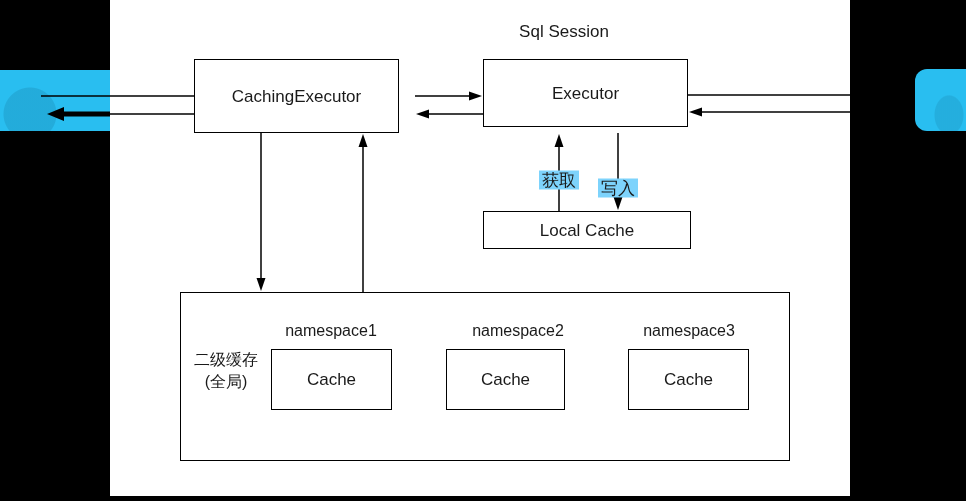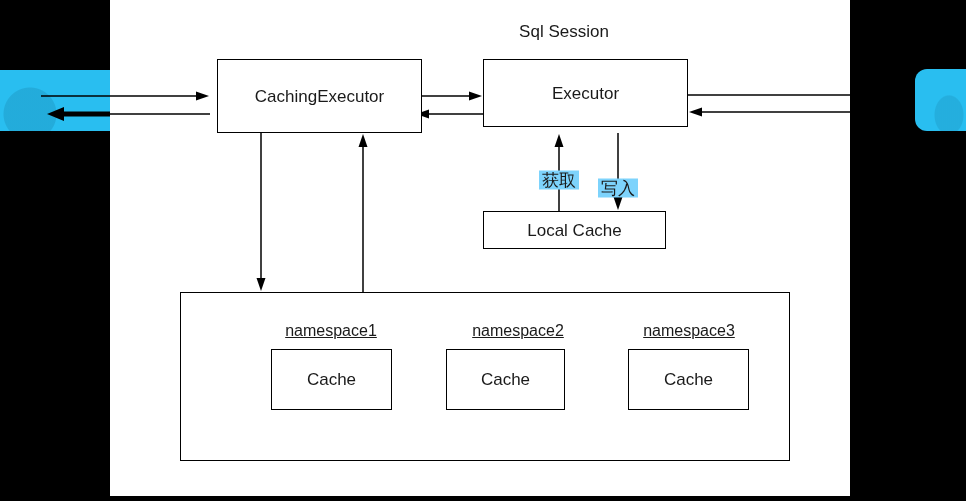--- a/index.html
+++ b/index.html
@@ -20,33 +20,33 @@
     background:radial-gradient(ellipse at 34px 46px, rgba(0,60,90,0.12) 0 14px, rgba(0,60,90,0) 15px),#29BEF0;
   }
   svg.wires{position:absolute;left:0;top:0;width:966px;height:501px;pointer-events:none;}
   svg.wires line{stroke:#000;stroke-width:1.5;}
   svg.wires polygon{fill:#000;stroke:none;}
   .node{
     position:absolute;background:#fff;border:1.5px solid #000;
     display:flex;align-items:center;justify-content:center;
     font-size:17px;line-height:1;box-sizing:border-box;
   }
-  .node-caching{left:217px;top:59px;width:205px;height:74px;}
+  .node-caching{left:194px;top:59px;width:205px;height:74px;}
   .node-executor{left:483px;top:59px;width:205px;height:68px;}
-  .node-localcache{left:483px;top:211px;width:183px;height:38px;}
+  .node-localcache{left:483px;top:211px;width:208px;height:38px;}
   .node-l2box{left:180px;top:292px;width:610px;height:169px;background:transparent;}
   .node-cache1{left:271px;top:349px;width:121px;height:61px;}
   .node-cache2{left:446px;top:349px;width:119px;height:61px;}
   .node-cache3{left:628px;top:349px;width:121px;height:61px;}
   .floating{
     position:absolute;transform:translate(-50%,-50%);white-space:nowrap;
     font-size:17px;line-height:1;
   }
   .title-label{left:564px;top:31px;}
-  .ns-label{font-size:16px;text-decoration:underline;}
+  .ns-label{font-size:16px;}
   .ns1{left:331px;top:331px;} .ns2{left:518px;top:331px;} .ns3{left:689px;top:331px;text-align:right;}
   .l2-label{
     left:226px;top:371px;text-align:center;font-size:16px;line-height:22px;
   }
   .edge-label{background:#7dd3fc;padding:1px 3px;font-size:17px;}
   .edge-get{left:559px;top:180px;}
   .edge-write{left:618px;top:188px;}
 </style>
 </head>
 <body>
@@ -114,20 +114,24 @@
 
   <div class="node node-caching">CachingExecutor</div>
   <div class="node node-executor">Executor</div>
   <div class="node node-localcache">Local Cache</div>
 
   <div class="floating edge-label edge-get">获取</div>
   <div class="floating edge-label edge-write">写入</div>
 
   <div class="node node-l2box"></div>
 
+  <div class="floating l2-label">
+    <div>二级缓存</div>
+    <div>(全局)</div>
+  </div>
 
   <div class="floating ns-label ns1">namespace1</div>
   <div class="floating ns-label ns2">namespace2</div>
   <div class="floating ns-label ns3">namespace3</div>
 
   <div class="node node-cache1">Cache</div>
   <div class="node node-cache2">Cache</div>
   <div class="node node-cache3">Cache</div>
 
 </div>

